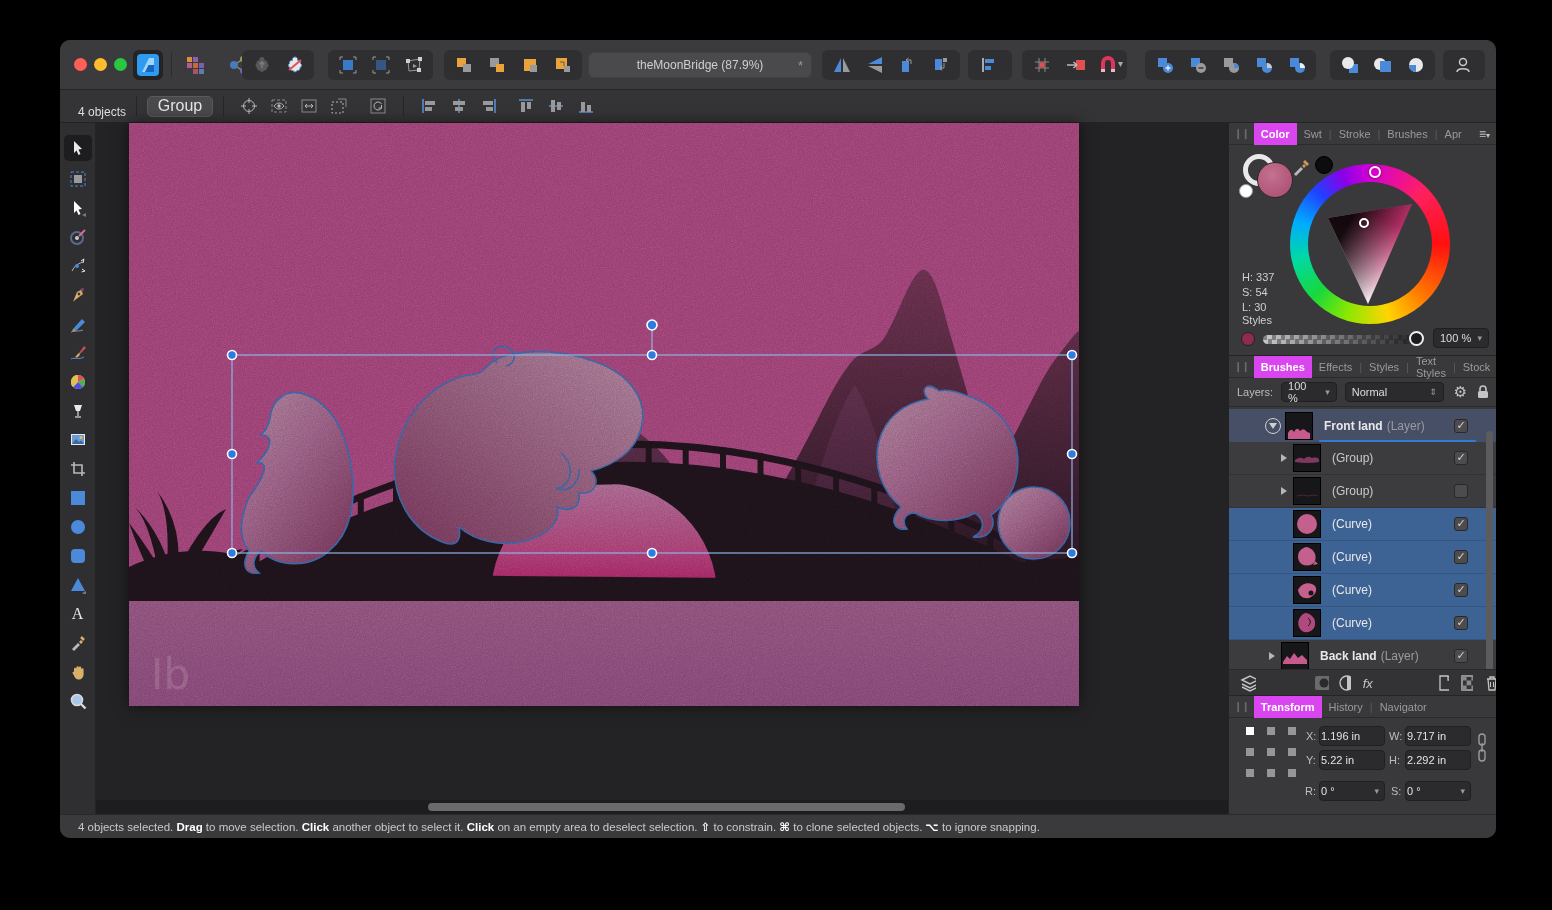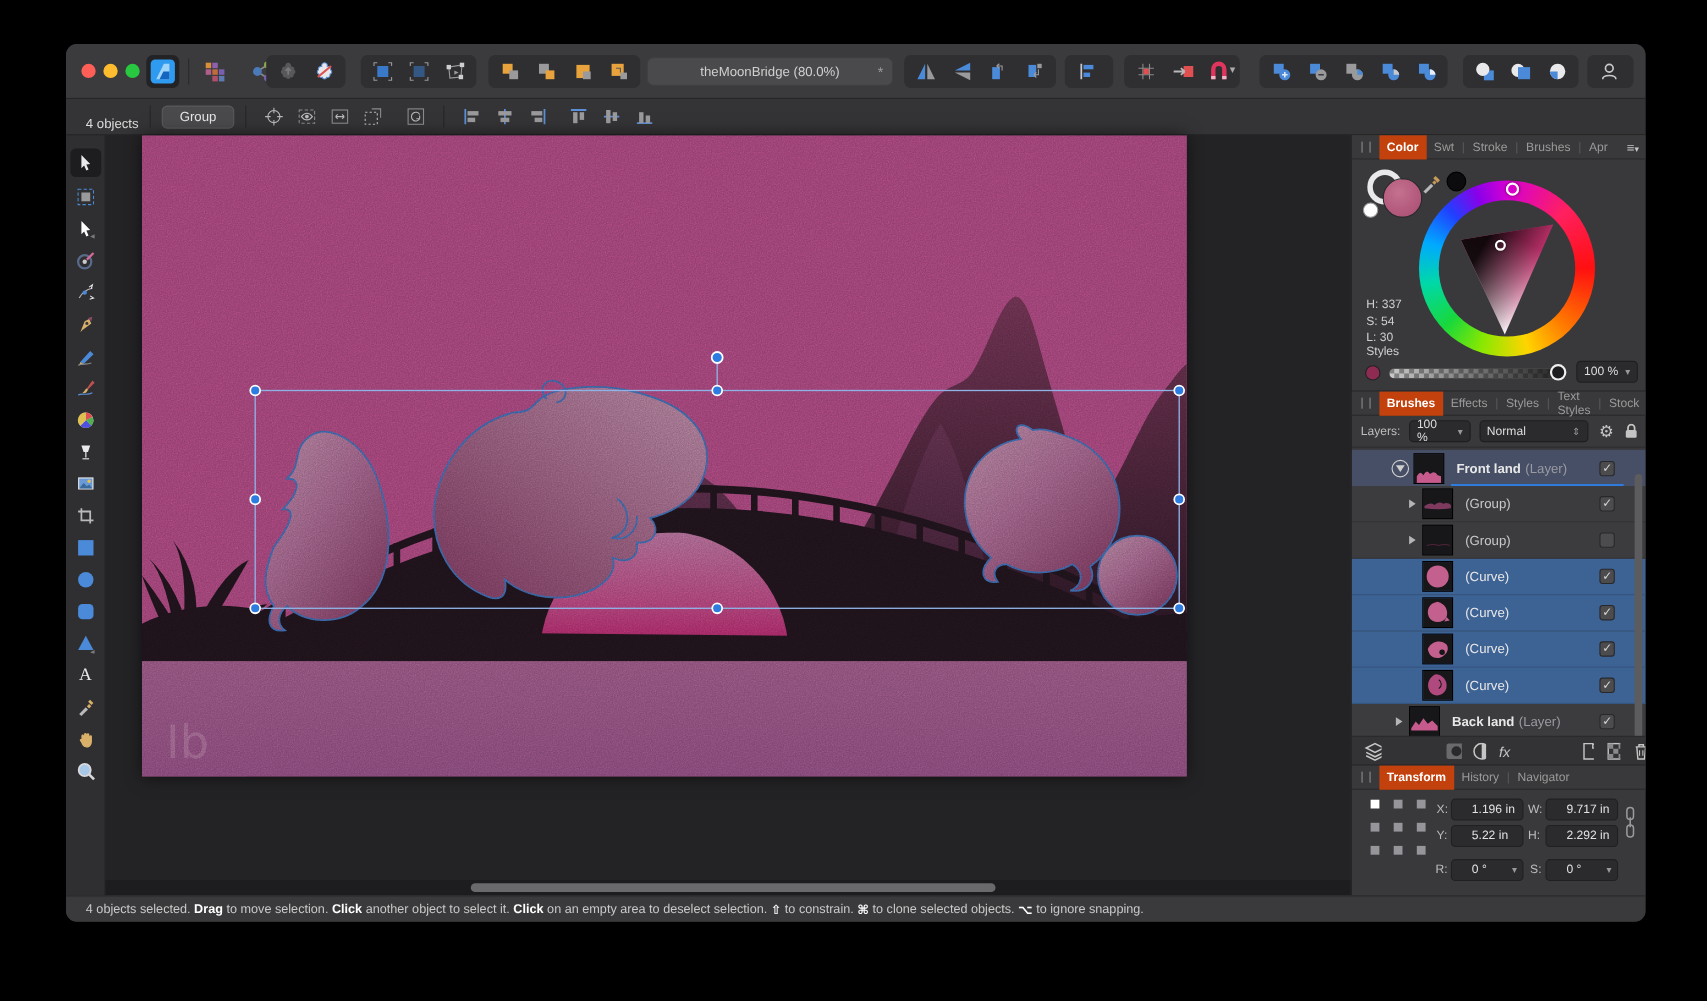--- a/index.html
+++ b/index.html
@@ -16,39 +16,39 @@
   .flat { position:absolute; top:10px; height:30px; display:flex; align-items:center; }
   .titlefield { position:absolute; left:528px; top:12px; width:224px; height:26px; background:#4a4a4c; border:1px solid #404042; border-radius:6px; display:flex; align-items:center; justify-content:center; color:#cfcfcf; font-size:12px; }
   .titlestar { position:absolute; right:8px; color:#999; font-size:13px; }
   .vdiv { position:absolute; top:13px; width:1px; height:24px; background:#2b2b2d; }
   .caretbtn { position:absolute; left:1058px; top:18px; color:#aaa; font-size:10px; }
 
   
   .ctx { position:absolute; left:0; top:50px; right:0; height:33px; background:#343436; border-bottom:1px solid #232325; display:flex; align-items:center; }
   .ctxlabel { color:#ddd; font-size:12px; margin-left:18px;margin-top:12px; }
   .ctxdiv { width:1px; height:20px; background:#262628; margin:0 10px; }
-  .groupbtn { width:66px; height:21px; background:#4a4a4c; border:1px solid #5a5a5c; border-radius:5px; color:#e5e5e5; font-size:12px; display:flex; align-items:center; justify-content:center; }
+  .groupbtn { width:66px; height:21px; background:#4a4a4c; border:1px solid #5a5a5c; border-radius:5px; color:#e5e5e5; font-size:16px; display:flex; align-items:center; justify-content:center; }
   .cbtn { width:28px; height:24px; border-radius:4px; display:flex; align-items:center; justify-content:center; margin:0 1px; }
 
   
   .main { position:absolute; left:0; top:83px; right:0; bottom:24px; background:#232325; }
   .toolscol { position:absolute; left:0; top:0; bottom:0; width:36px; background:#2f2f31; border-right:1px solid #242426; display:flex; flex-direction:column; align-items:center; padding-top:12px; gap:7px; }
   .ti { width:28px; height:22px; display:flex; align-items:center; justify-content:center; border-radius:5px; flex:0 0 auto; }
   .ti.sel { background:#1d1d1f; height:26px; }
   .doc { position:absolute; left:69px; top:0; width:950px; height:583px; box-shadow:0 0 14px rgba(0,0,0,.55); }
   .hscroll { position:absolute; left:36px; right:268px; bottom:0; height:14px; background:#1d1d1f; }
   .hthumb { position:absolute; left:332px; top:3px; width:477px; height:8px; background:#6a6a6c; border-radius:4px; }
   .vthumb { position:absolute; right:3px; top:227px; width:7px; height:315px; background:#5c5c5e; border-radius:4px; }
 
   
   .panelcol { position:absolute; right:0; top:0; width:268px; bottom:0; background:#39393b; border-left:1px solid #232325; font-size:11px; color:#c9c9c9; }
   .tabbar { position:absolute; left:0; right:0; height:22px; background:#39393b; border-bottom:1px solid #2a2a2c; display:flex; align-items:center; }
   .grip { color:#6a6a6c; font-size:10px; margin:0 5px; letter-spacing:-1px; }
   .tab { padding:0 7px; color:#9a9a9a; height:22px; display:flex; align-items:center; }
-  .tab.active { background:#c2410c; color:#fff; font-weight:bold; }
+  .tab.active { background:#d946ef; color:#fff; font-weight:bold; }
   .tabsep { color:#5a5a5c; }
   .burger { margin-left:auto; margin-right:6px; color:#c5c5c5; font-size:12px; }
   .dd { background:#2b2b2d; border:1px solid #1f1f21; border-radius:4px; color:#ddd; display:flex; align-items:center; height:20px; padding:0 6px; }
   .dd .car { margin-left:auto; color:#999; font-size:9px; padding-left:6px; }
   .cb { width:14px; height:14px; background:#4c4c4e; border:1px solid #28282a; border-radius:3px; position:relative; }
   .cb.on::after { content:"✓"; position:absolute; left:1.5px; top:-1px; color:#d5d5d5; font-size:11px; }
 
   
   .wheel { position:absolute; left:61px; top:41px; width:160px; height:160px; border-radius:50%;
     background:conic-gradient(from 0deg,#d400d4,#ff2060 12.5%,#ff1010 25%,#ff7a00 37.5%,#ffd400 46%,#8ae800 55%,#18d83c 63%,#00d8a8 72%,#00aaff 80%,#2040ff 87.5%,#8a00e8 94%,#d400d4); }
@@ -70,21 +70,21 @@
   .tri { width:0; height:0; border-left:6px solid #b5b5b7; border-top:4px solid transparent; border-bottom:4px solid transparent; }
   .circtri { width:16px; height:16px; border-radius:50%; border:1.5px solid #cfcfcf; display:flex; align-items:center; justify-content:center; }
   .circtri i { width:0; height:0; border-top:6px solid #cfcfcf; border-left:4px solid transparent; border-right:4px solid transparent; display:block; margin-top:1px; }
   .rowcb { margin-left:auto; margin-right:28px; }
   .insertline { position:absolute; left:90px; right:20px; bottom:0; height:2px; background:#2e7bd9; }
   .lbottombar { position:absolute; left:0; right:0; top:313px; height:27px; background:#333335; border-top:1px solid #2a2a2c; display:flex; align-items:center; color:#c5c5c5; }
   .fx { font-style:italic; font-size:13px; color:#c5c5c5; }
 
   
   .tfl { position:absolute; font-size:11px; color:#bdbdbd; }
-  .tfield { position:absolute; width:66px; height:20px; background:#2b2b2d; border:1px solid #202022; border-radius:4px; color:#e3e3e3; font-size:11px; display:flex; align-items:center; padding-left:18px; }
+  .tfield { position:absolute; width:66px; height:20px; background:#2b2b2d; border:1px solid #202022; border-radius:4px; color:#e3e3e3; font-size:11px; display:flex; align-items:center; padding-left:1px; }
   .anchor { position:absolute; left:17px; top:31px; width:50px; height:50px; }
   .anchor i { position:absolute; width:8px; height:8px; background:#96969a; }
   .anchor i.selp { background:#fff; }
 
   
   .statusbar { position:absolute; left:0; bottom:0; right:0; height:24px; background:#3a3a3c; border-top:1px solid #29292b; display:flex; align-items:center; color:#c9c9c9; font-size:11.5px; padding-left:18px; }
   .statusbar b { color:#fff; font-weight:bold; }
   .statusbar span { white-space:pre; }
 </style>
 </head>
@@ -189,21 +189,21 @@
       <div class="tb">
           <svg width="20" height="20">
             <rect x="3" y="3" width="11" height="11" fill="#e8a33d"></rect>
             <rect x="11" y="11" width="6" height="6" fill="#9a9a9c"></rect>
             <path d="M7 7 h4 v4" stroke="#58585a" fill="none"></path>
           </svg>
         </div>
     </div>
 
     <div class="titlefield">
-      <span>theMoonBridge (80.0%)</span>
+      <span>theMoonBridge (87.9%)</span>
       <span class="titlestar">*</span>
     </div>
 
     <div class="pill" style="left:762px">
       <div class="tb">
           <svg width="20" height="20">
             <path d="M9 3 L9 17 L2 17 Z" fill="#4a8ad8"></path>
             <path d="M11 3 L11 17 L18 17 Z" fill="#9a9a9c"></path>
           </svg>
         </div>

